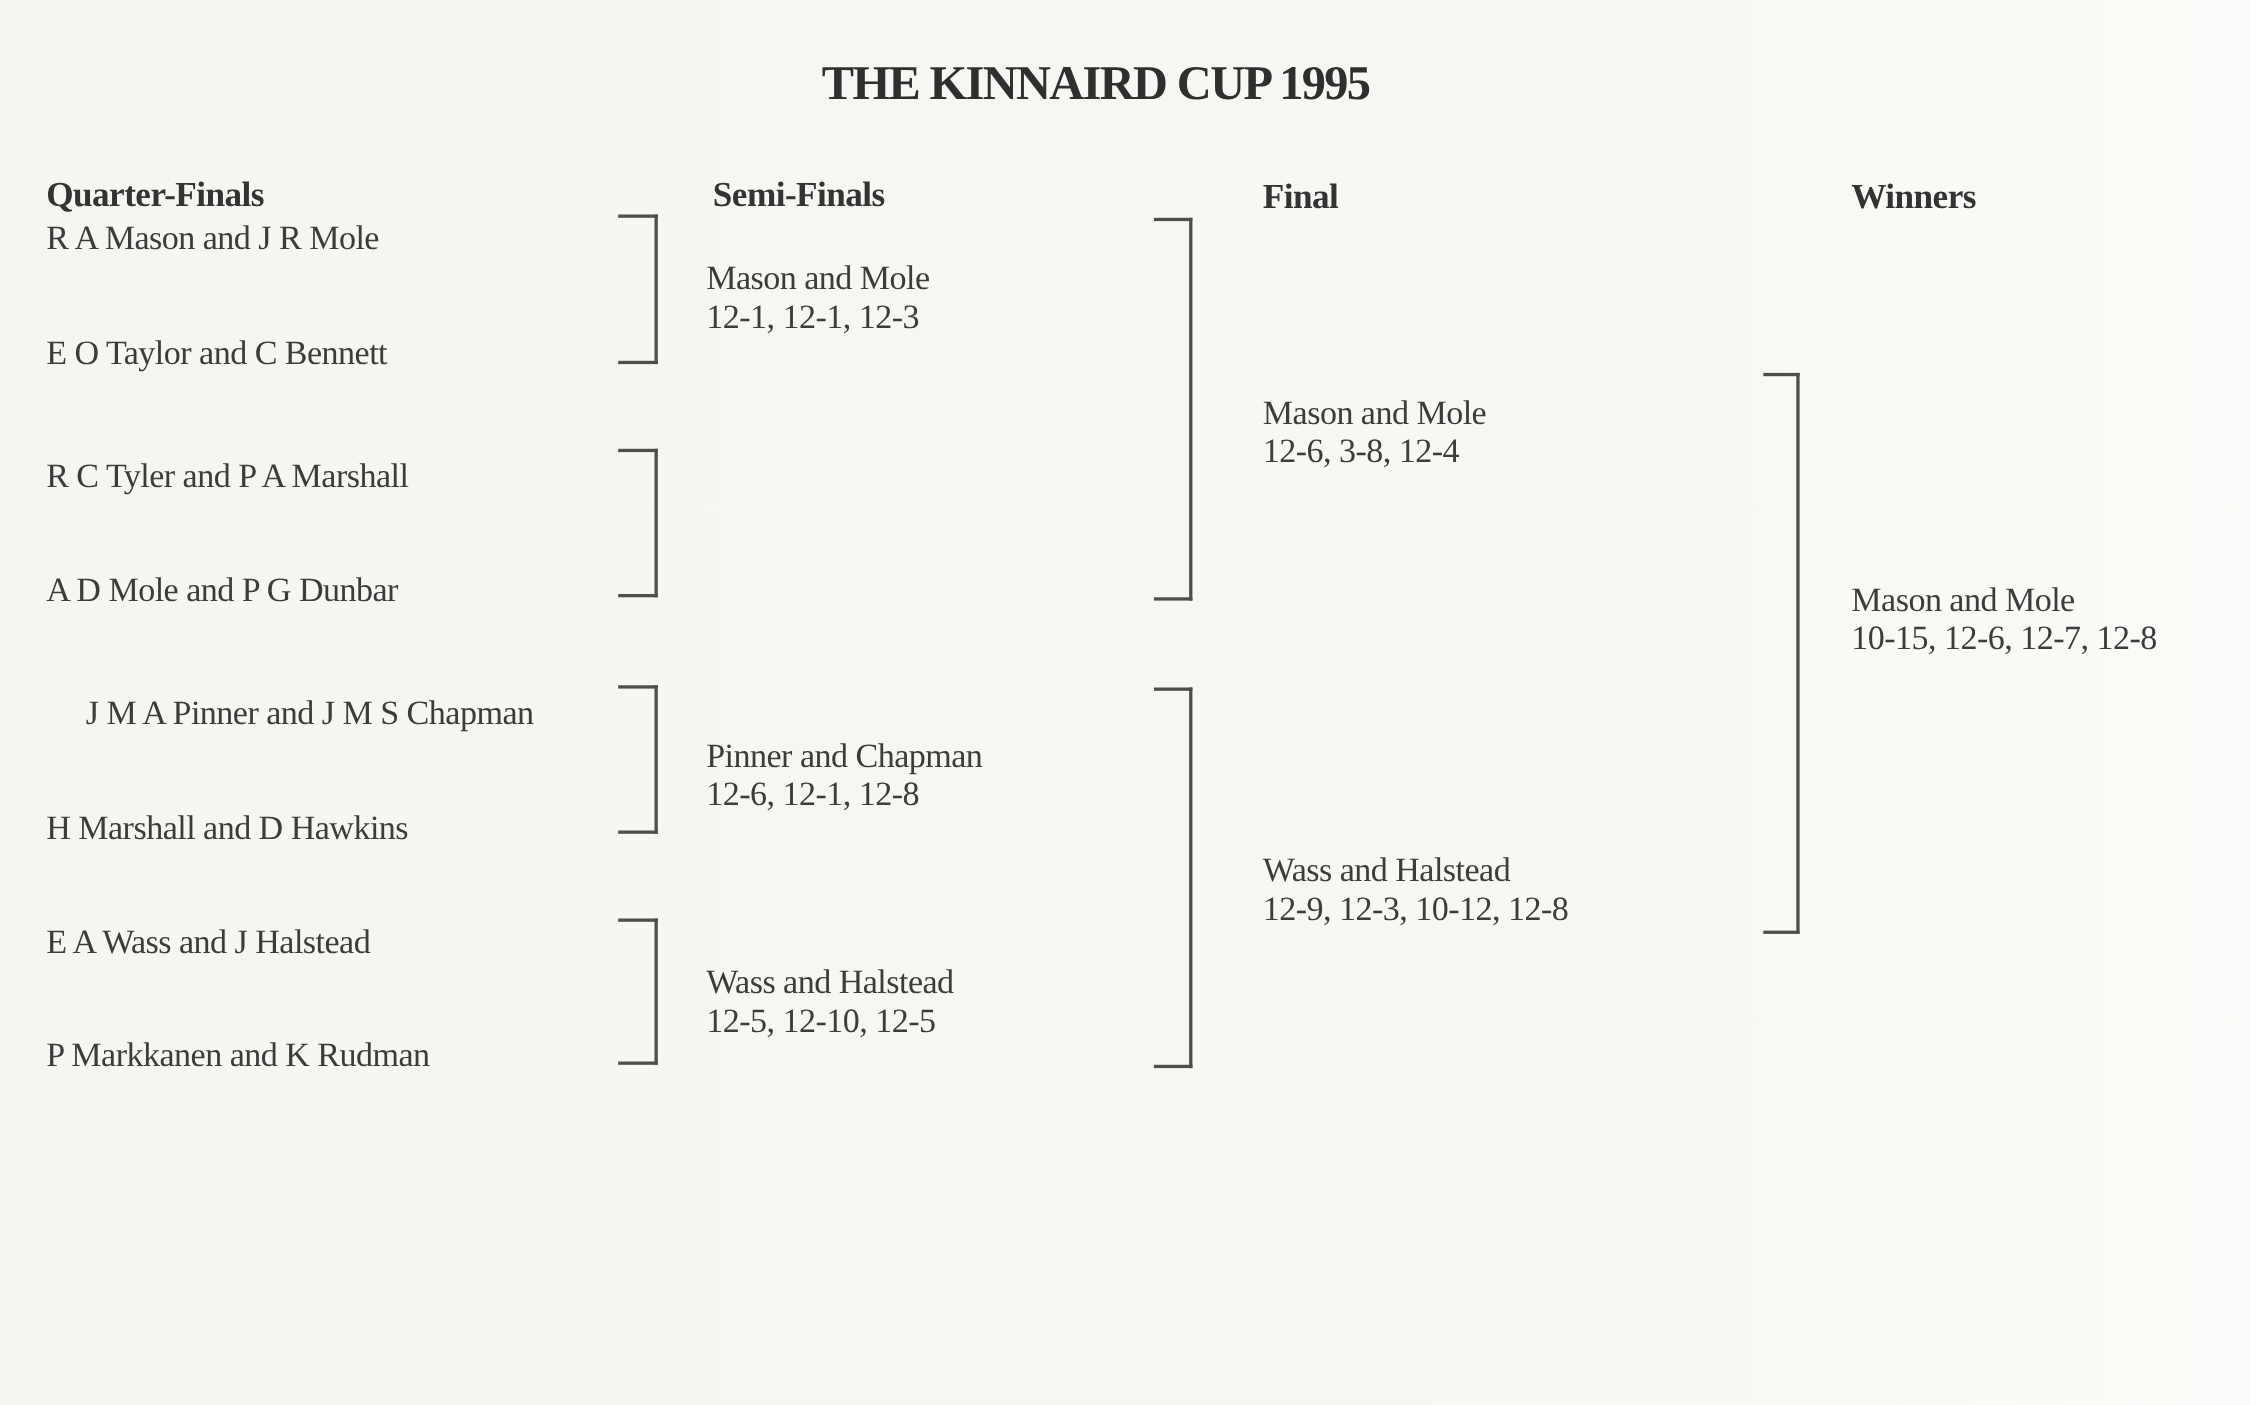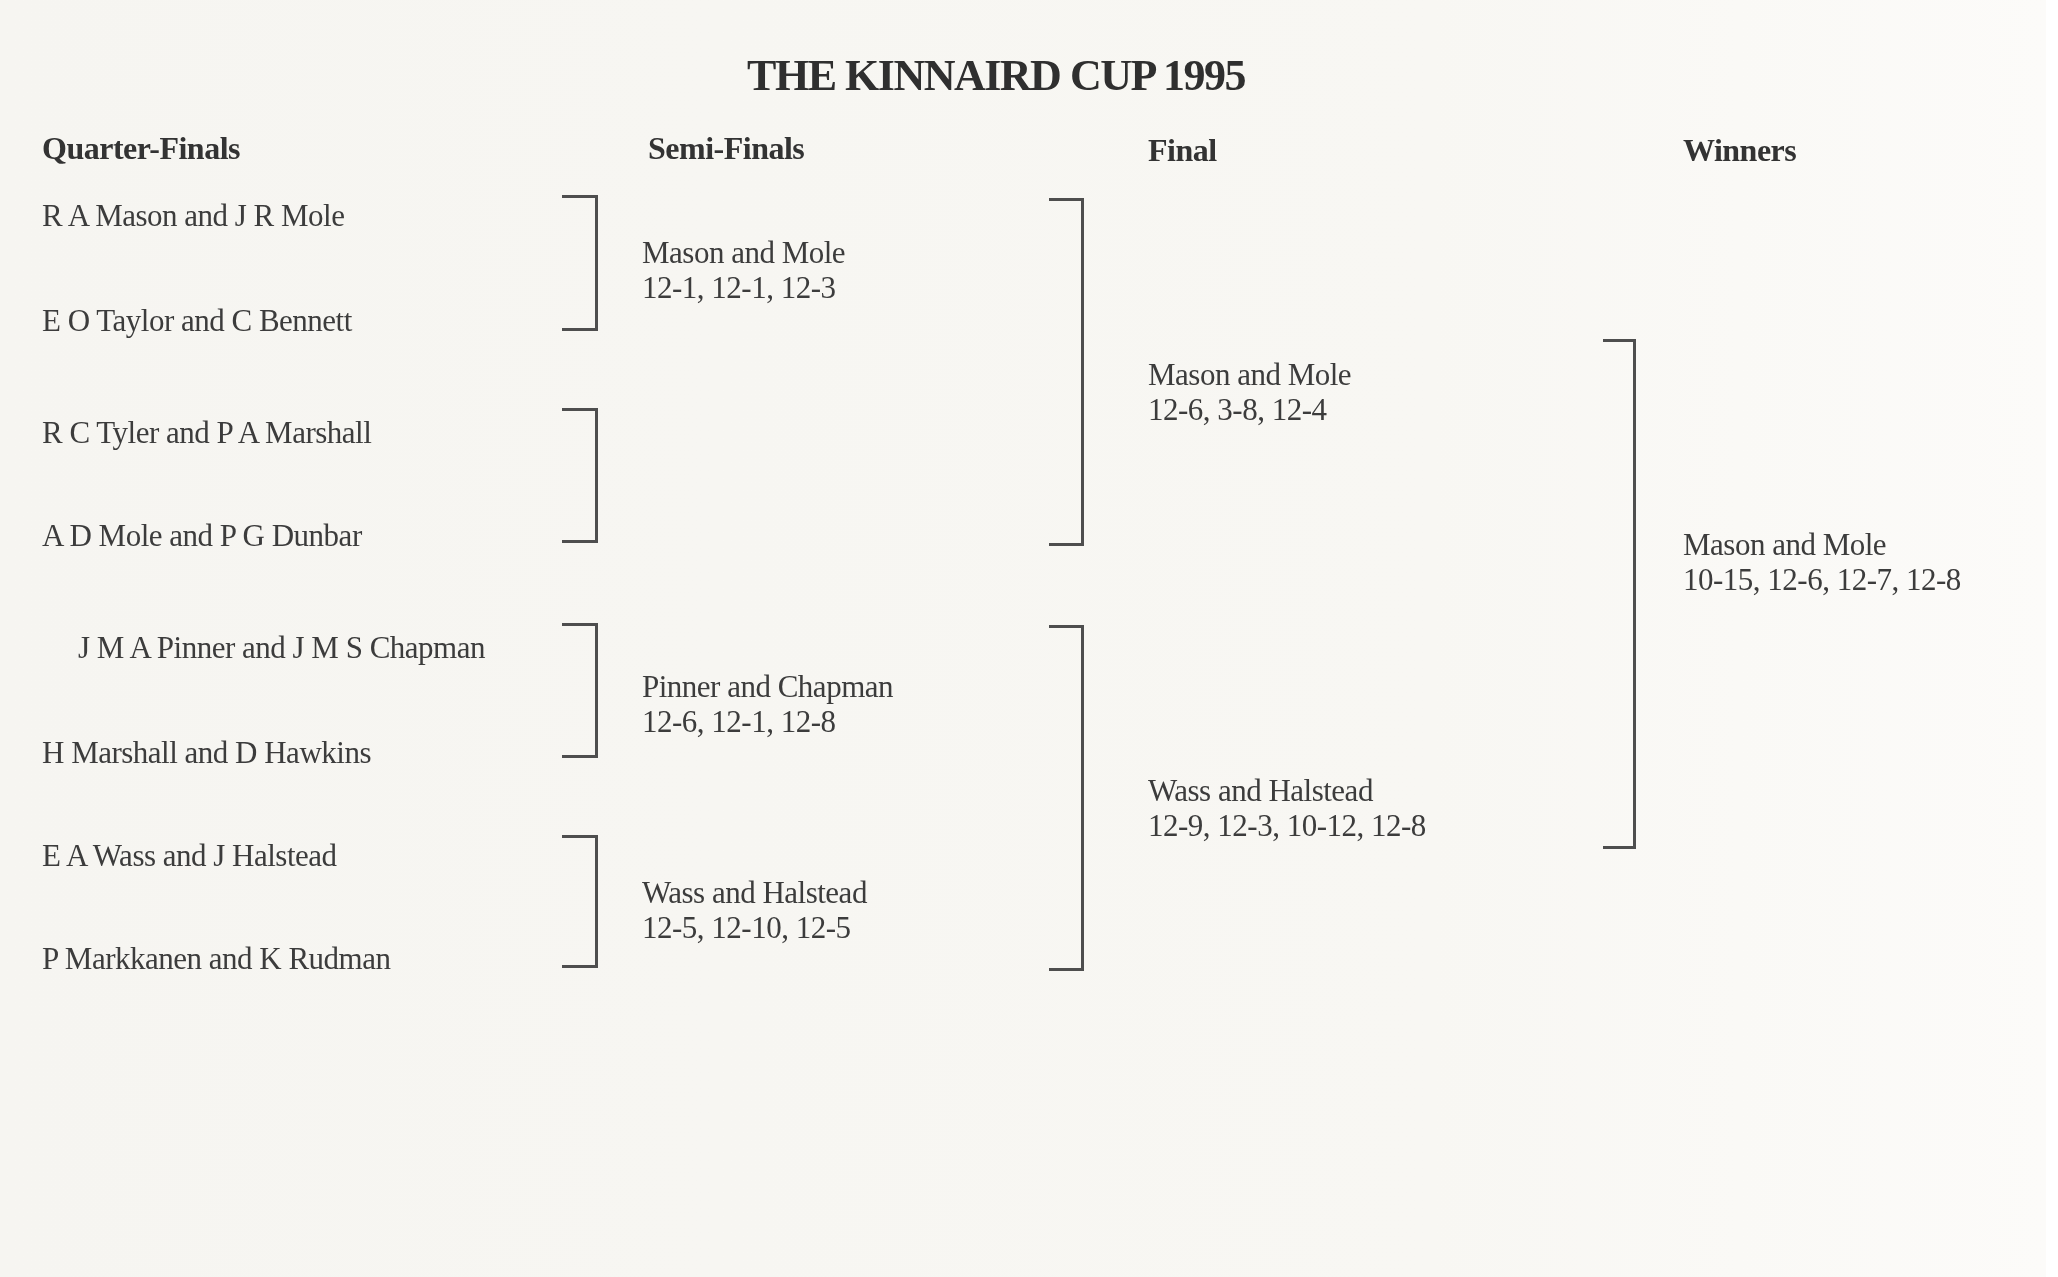--- a/index.html
+++ b/index.html
@@ -27,20 +27,21 @@
     color: #2f2f2f;
     white-space: nowrap;
   }
   .col-header {
     position: absolute;
     font-size: 32px;
     font-weight: bold;
     letter-spacing: -0.5px;
     color: #333333;
     white-space: nowrap;
+    margin-top: 28px;
   }
   .h-qf      { left: 42px;   top: 130px; }
   .h-sf      { left: 648px;  top: 130px; }
   .h-final   { left: 1148px; top: 132px; }
   .h-winners { left: 1683px; top: 132px; text-align: right; }
 
   .team, .entry, .plate {
     position: absolute;
     font-size: 31px;
     letter-spacing: -0.5px;

